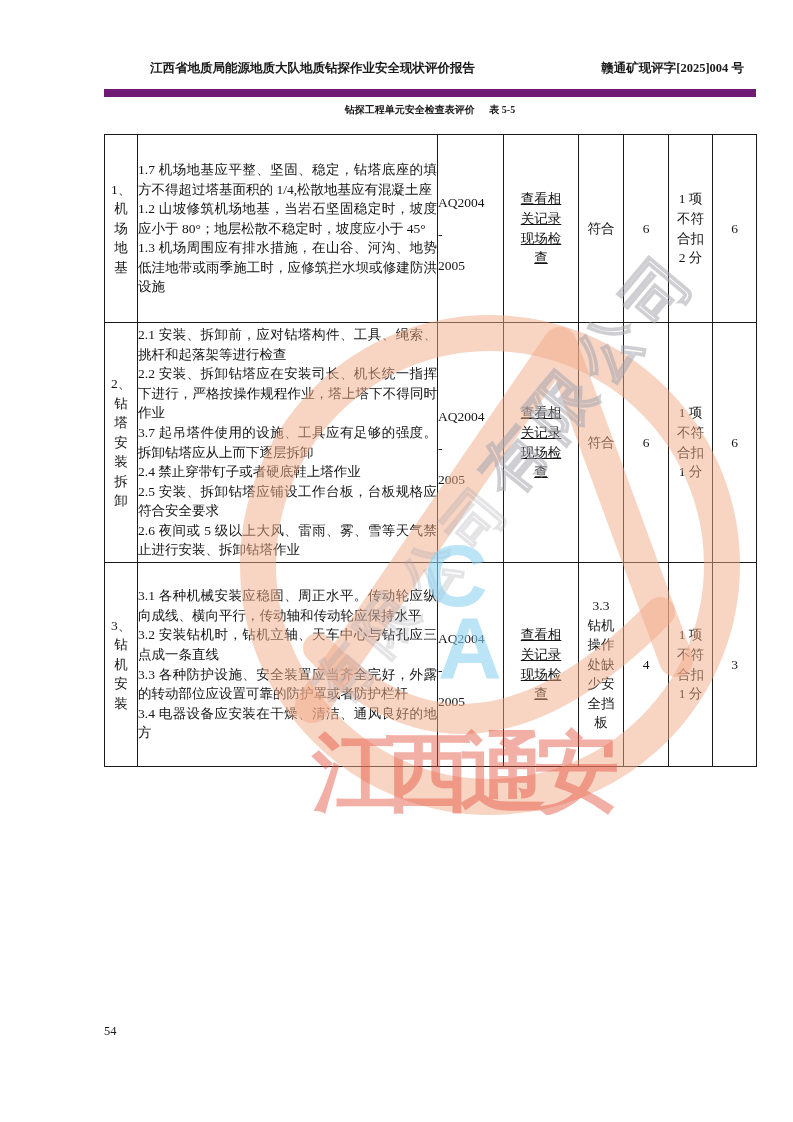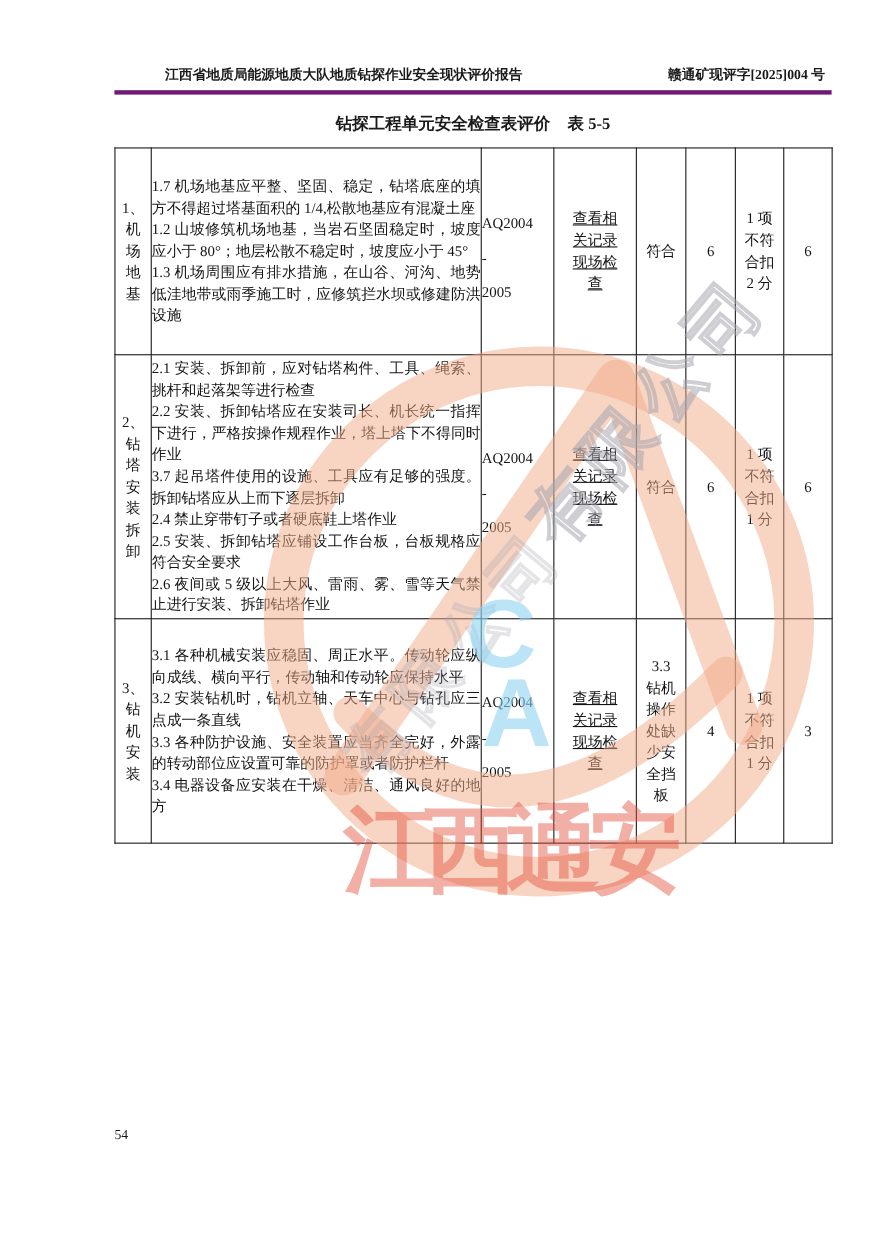--- a/index.html
+++ b/index.html
@@ -5,29 +5,29 @@
   html,body { margin:0; padding:0; background:#ffffff; }
   .page {
     position:relative; width:793px; height:1122px; background:#ffffff;
     font-family:"Liberation Serif","DejaVu Serif",serif; color:#1a1a1a;
     overflow:hidden;
   }
   
   .doc-header {
     position:absolute; left:104px; top:60px; width:652px;
     display:flex; justify-content:space-between; align-items:flex-end;
-    border-bottom:4px solid #701a75; padding-bottom:5px;
+    border-bottom:8px solid #701a75; padding-bottom:12px;
     font-size:12.5px; font-weight:bold; white-space:nowrap;font-family:Liberation Serif, serif;
   }
   .doc-header .hl { margin-left:46px; }
-  .doc-header .hr { margin-right:6px; }
+  .doc-header .hr { margin-right:12px; }
   
   .doc-title {
     position:absolute; left:104px; top:103px; width:652px;
-    text-align:center; font-size:15px; font-weight:bold;
+    text-align:center; font-size:10px; font-weight:bold;
   }
   .doc-title .tno { margin-left:12px; }
   
   table.checklist {
     position:absolute; left:104px; top:134px; width:652px;
     border-collapse:collapse; table-layout:fixed;
   }
   table.checklist th, table.checklist td {
     border:1px solid #1a1a1a; padding:0; vertical-align:middle;
     font-size:13.5px; line-height:19.6px; color:#141414;

